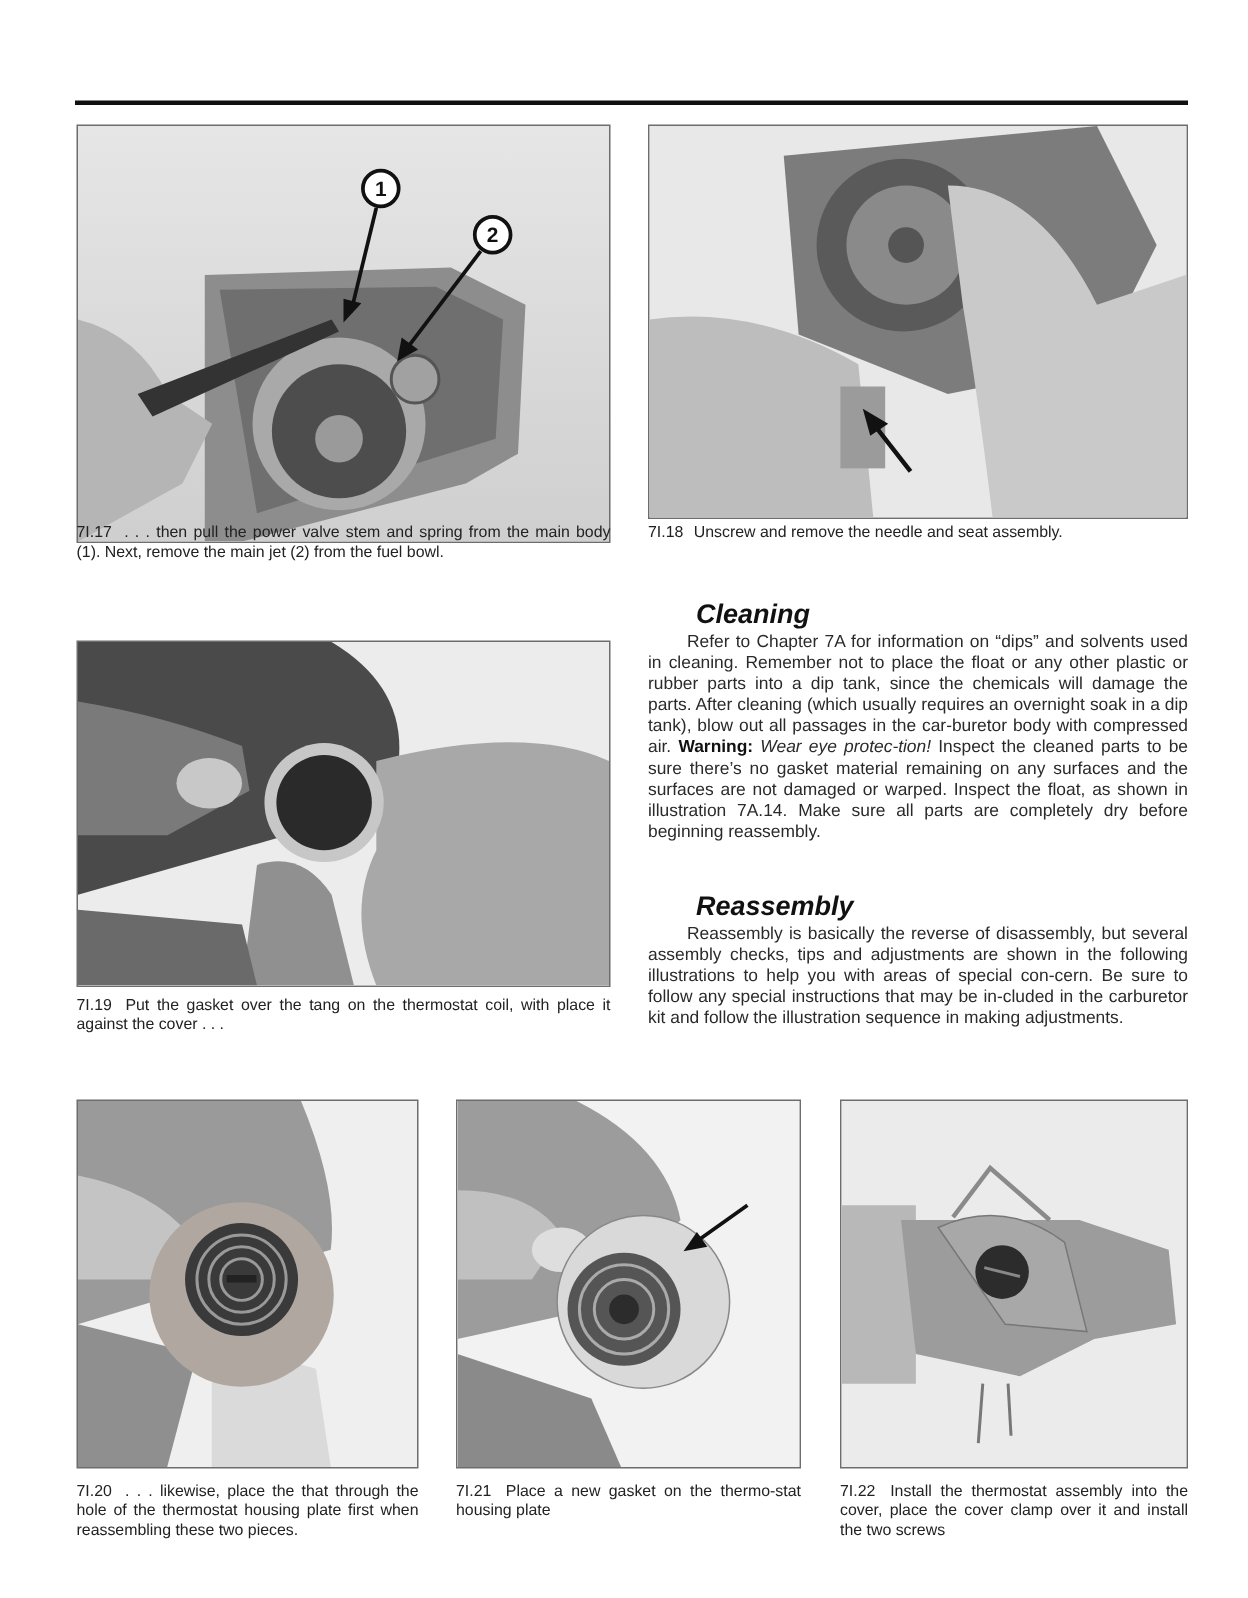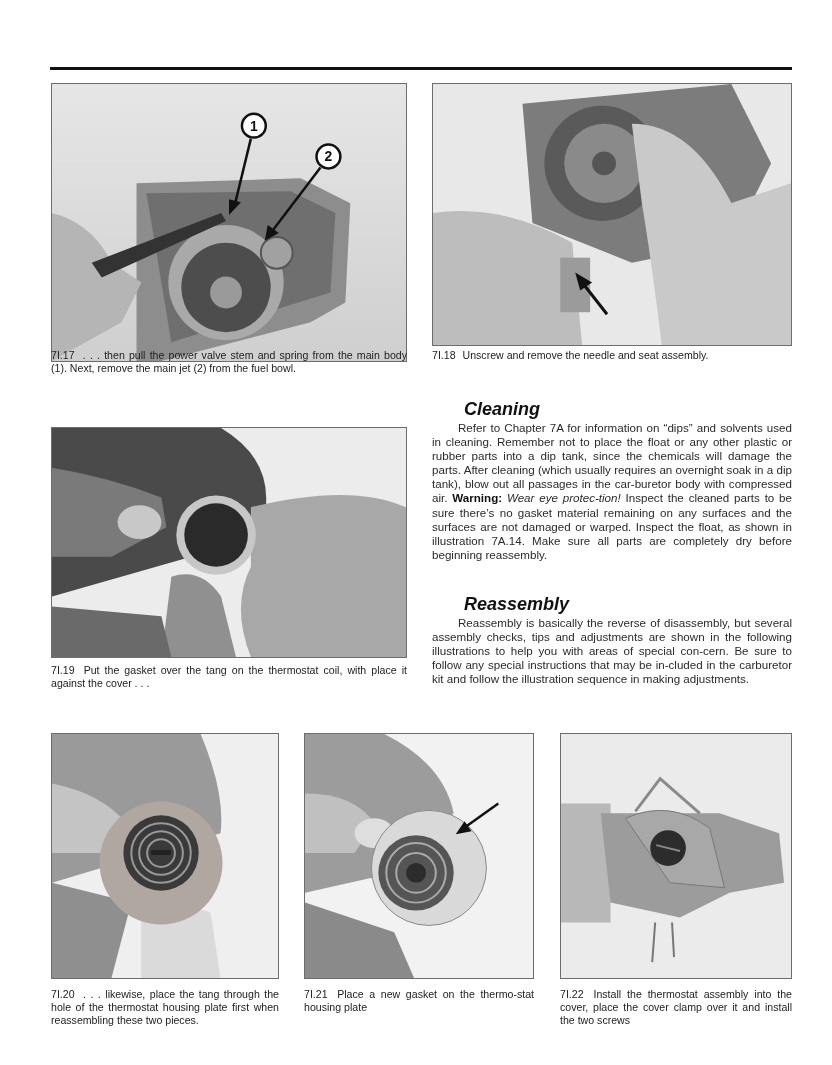--- a/index.html
+++ b/index.html
@@ -135,21 +135,21 @@
     <circle cx="110" cy="130" r="62" fill="#b0a8a0"></circle>
     <circle cx="110" cy="120" r="38" fill="#3a3a3a"></circle>
     <circle cx="110" cy="120" r="30" fill="none" stroke="#999" stroke-width="2"></circle>
     <circle cx="110" cy="120" r="22" fill="none" stroke="#999" stroke-width="2"></circle>
     <circle cx="110" cy="120" r="14" fill="none" stroke="#999" stroke-width="2"></circle>
     <rect x="100" y="117" width="20" height="5" fill="#222"></rect>
   </svg>
 </div>
 <div class="caption" style="left:51px; top:988px; width:228px;">
   <span class="fig">7I.20</span>
-  <span>. . . likewise, place the tang through the hole of the thermostat housing plate first when reassembling these two pieces.</span>
+  <span>. . . likewise, place the that through the hole of the thermostat housing plate first when reassembling these two pieces.</span>
 </div>
 
 <div class="photo" style="left:304px; top:733px; width:230px; height:246px;">
   <svg viewBox="0 0 230 246" preserveAspectRatio="none">
     <rect width="230" height="246" fill="#f2f2f2"></rect>
     <path d="M0 0 L80 0 Q140 30 150 80 L90 140 L0 160 Z" fill="#9c9c9c"></path>
     <path d="M0 60 Q50 60 70 90 L50 120 L0 120 Z" fill="#c0c0c0"></path>
     <ellipse cx="70" cy="100" rx="20" ry="15" fill="#dedede"></ellipse>
     <path d="M0 170 L90 200 L110 246 L0 246 Z" fill="#8a8a8a"></path>
     <circle cx="125" cy="135" r="58" fill="#d9d9d9" stroke="#888" stroke-width="1"></circle>

